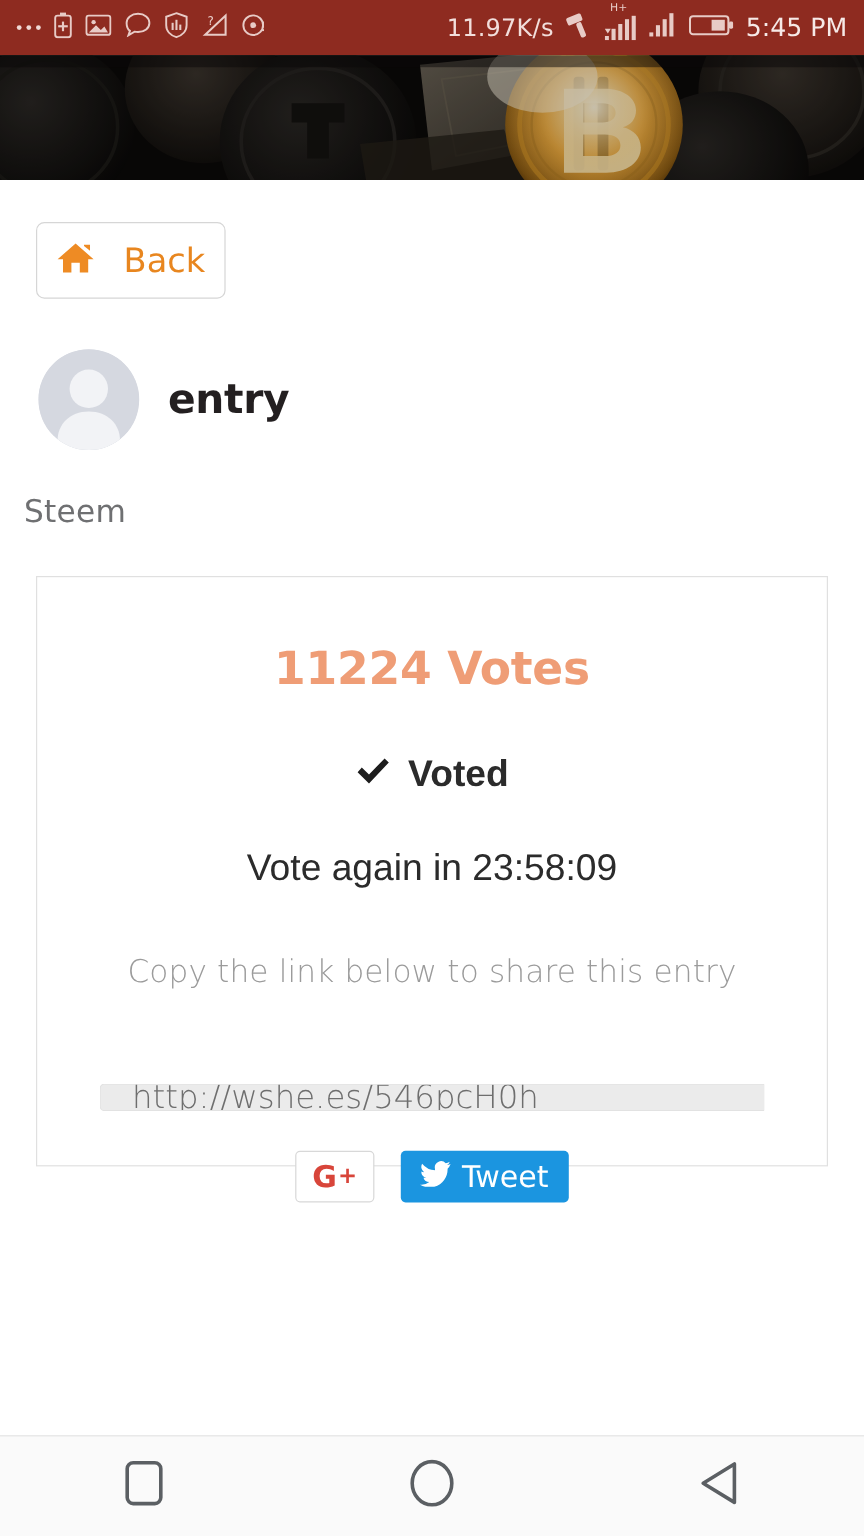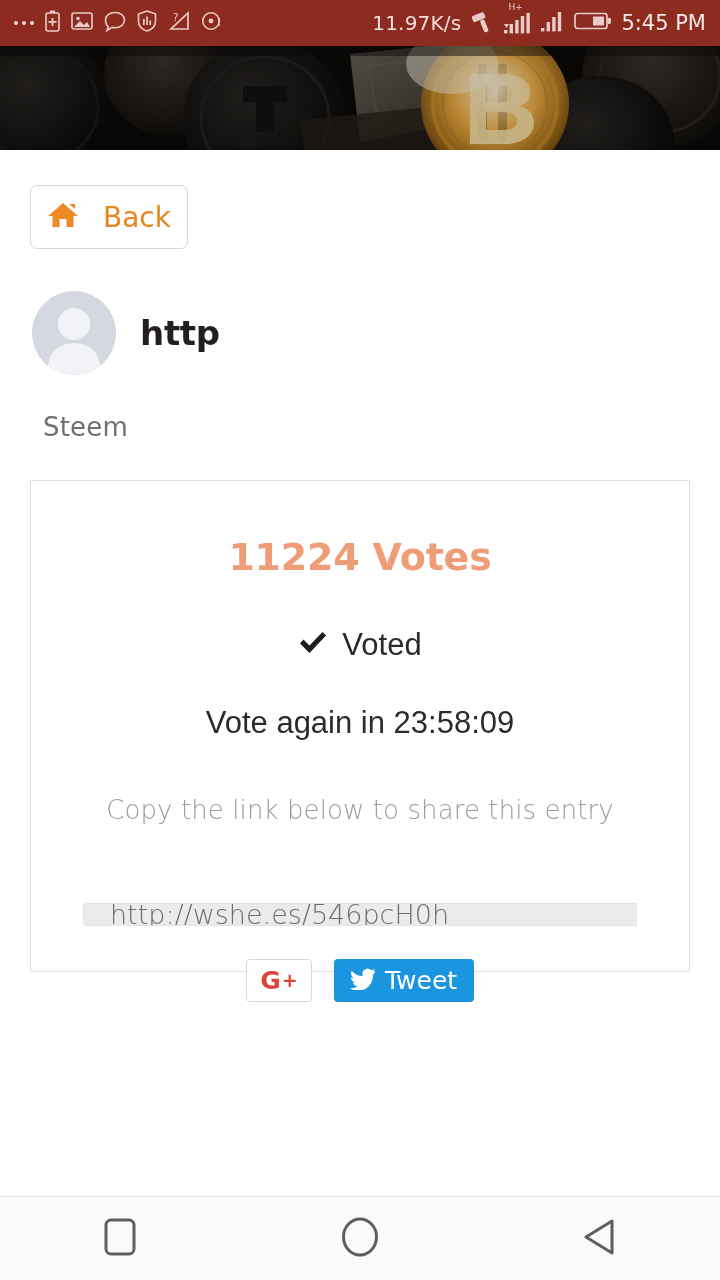--- a/index.html
+++ b/index.html
@@ -54,41 +54,41 @@
     cursor: pointer;
   }
   .back-label { font-size: 28px; color: #e8861f; font-family:"DejaVu Sans", sans-serif; font-weight:400;}
   .home-icon { display:block; }
 
   .user-row { display:flex; align-items:center; gap:24px; margin: 42px 0 0 32px; }
   .avatar { width: 84px; height: 84px; border-radius: 50%; overflow:hidden; background:#d7dae2; flex:0 0 auto; }
   .avatar svg { display:block; }
   .username { font-size: 34px; font-weight: 700; color:#231f20; font-family:"DejaVu Sans", sans-serif; letter-spacing:-.3px;}
 
-  .subtitle { margin: 37px 0 0 43px; font-size: 26px; color: #6f7072; font-family:"DejaVu Sans", sans-serif; letter-spacing:.2px;}
+  .subtitle { margin: 37px 0 0 20px; font-size: 26px; color: #6f7072; font-family:"DejaVu Sans", sans-serif; letter-spacing:.2px;}
 
   
   .card {
     margin: 38px 30px 0 30px;
     border: 1px solid #e0e0e0;
     background: #ffffff;
     height: 492px;
     padding-top: 54px;
     text-align: center;
   }
   .votes {
     font-size: 38px; font-weight: 700; color: #ef9d76;
     font-family:"DejaVu Sans", sans-serif; letter-spacing:-.2px;
   }
   .voted-row {
     margin-top: 48px;
     display:flex; align-items:center; justify-content:center; gap:14px;
   }
   .check-icon { display:block; }
-  .voted-label { font-size: 31px; color:#2b2b2b; font-family:"Liberation Sans", sans-serif; font-weight:400;}
+  .voted-label { font-size: 31px; color:#2b2b2b; font-family:"Liberation Sans", sans-serif; font-weight:700;}
   .again { margin-top: 42px; font-size: 31px; color:#2b2b2b; font-family:"Liberation Sans", sans-serif;}
   .share-hint { margin-top: 54px; font-size: 26px; color:#9b9b9b; font-family:"DejaVu Sans", sans-serif; font-weight:300; letter-spacing:.1px;}
 
   .copy-row {
     margin: 38px auto 0 auto; width: 554px; height: 63px;
     display:flex; align-items:stretch;
   }
   .url-field {
     flex: 1 1 auto; background:#ebebeb; border:1px solid #e2e2e2; border-right:none;
     border-radius: 4px 0 0 4px;
@@ -300,21 +300,21 @@
     </div>
 
     <div class="user-row">
       <div class="avatar">
         <svg width="84" height="84" viewBox="0 0 84 84">
           <circle cx="42" cy="42" r="42" fill="#d5d8e0"></circle>
           <circle cx="42" cy="33" r="16" fill="#f2f3f6"></circle>
           <path d="M42 52 c-16 0 -26 11 -26 24 v8 h52 v-8 c0 -13 -10 -24 -26 -24 z" fill="#f2f3f6"></path>
         </svg>
       </div>
-      <div class="username">http</div>
+      <div class="username">entry</div>
     </div>
 
     <div class="subtitle">Steem</div>
 
     <div class="card">
       <div class="votes">11224 Votes</div>
 
       <div class="voted-row">
         <span class="check-icon">
           <svg width="30" height="26" viewBox="0 0 30 26">

